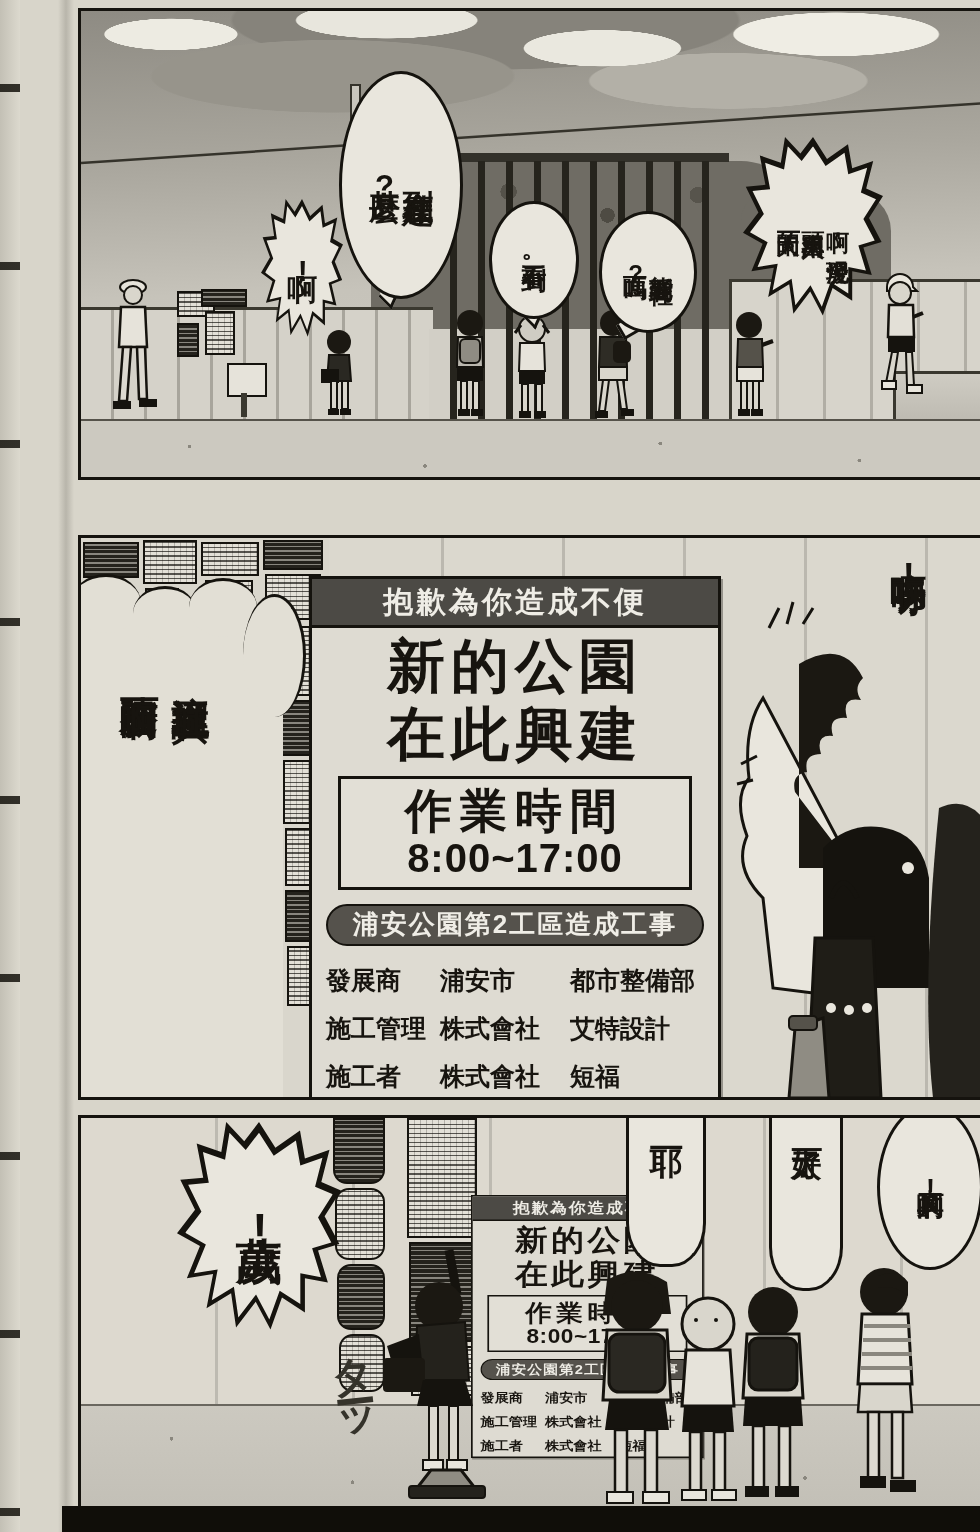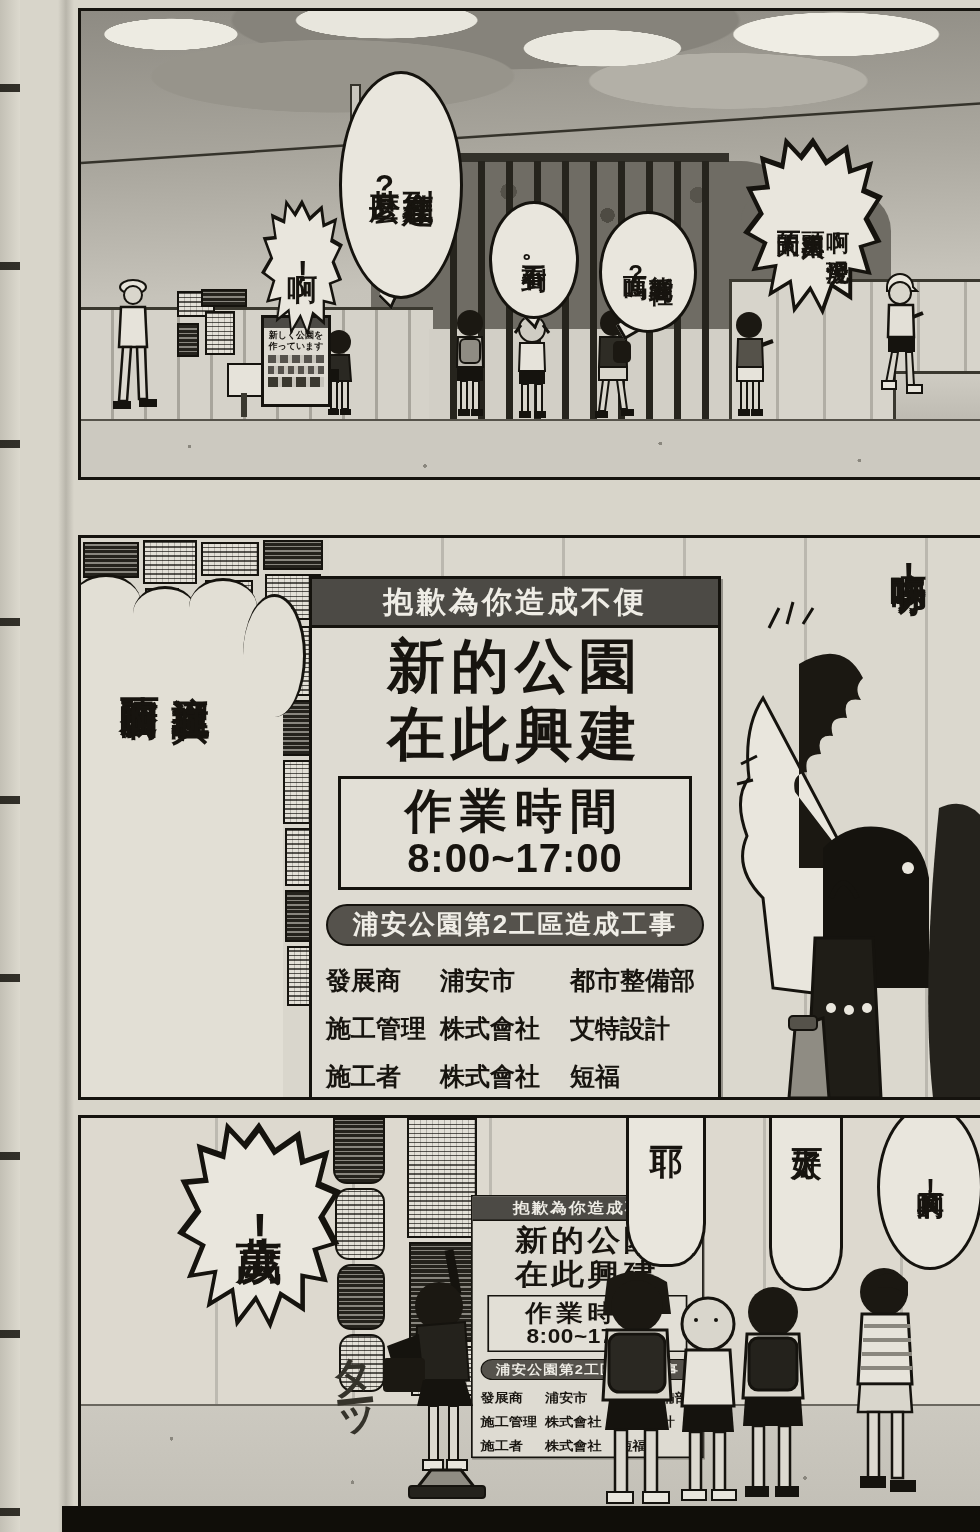--- a/index.html
+++ b/index.html
@@ -147,29 +147,20 @@
         #ccc9c0;"></div>
 
     <div class="poster" style="left:96px;top:280px;width:38px;height:26px;"></div>
     <div class="poster dark" style="left:96px;top:312px;width:22px;height:34px;"></div>
     <div class="poster" style="left:124px;top:300px;width:30px;height:44px;"></div>
     <div class="poster dark" style="left:120px;top:278px;width:46px;height:18px;"></div>
 
     <div class="abs" style="left:146px;top:352px;width:36px;height:30px;background:#e6e3da;border:2px solid #15130e;"></div>
     <div class="abs" style="left:160px;top:382px;width:6px;height:24px;background:#3a382f;"></div>
 
-    <div class="abs" style="left:180px;top:304px;width:70px;height:92px;
-         background:#dedbd2;border:3px solid #15130e;box-sizing:border-box;z-index:16;">
-      <div style="height:10px;background:#4c4a45;"></div>
-      <div class="vtext" style="writing-mode:horizontal-tb;font-size:9px;line-height:11px;letter-spacing:0;text-align:center;margin-top:2px;">新しく公園を
-作っています</div>
-      <div style="margin:3px 4px 0;height:8px;background:repeating-linear-gradient(90deg,#55524c 0 8px,#c7c4bb 8px 12px);"></div>
-      <div style="margin:3px 4px 0;height:8px;background:repeating-linear-gradient(90deg,#55524c 0 6px,#c7c4bb 6px 10px);"></div>
-      <div style="margin:3px 4px 0;height:10px;background:repeating-linear-gradient(90deg,#3a382f 0 10px,#c7c4bb 10px 14px);"></div>
-    </div>
 
     <svg class="fig" viewBox="0 0 60 150" width="60" height="150" style="left:22px;top:262px;">
       <ellipse cx="30" cy="14" rx="13" ry="7" fill="#e6e3da" stroke="#15130e" stroke-width="2"></ellipse>
       <circle cx="30" cy="22" r="9" fill="#d9d6cc" stroke="#15130e" stroke-width="2"></circle>
       <path d="M18 34 L42 34 L44 74 L16 74 Z" fill="#e6e3da" stroke="#15130e" stroke-width="2.5"></path>
       <path d="M20 74 L28 74 L24 128 L16 128 Z" fill="#dcd9d0" stroke="#15130e" stroke-width="2.5"></path>
       <path d="M34 74 L42 74 L44 126 L36 126 Z" fill="#dcd9d0" stroke="#15130e" stroke-width="2.5"></path>
       <rect x="10" y="128" width="18" height="8" fill="#15130e"></rect>
       <rect x="36" y="126" width="18" height="8" fill="#15130e"></rect>
     </svg>

